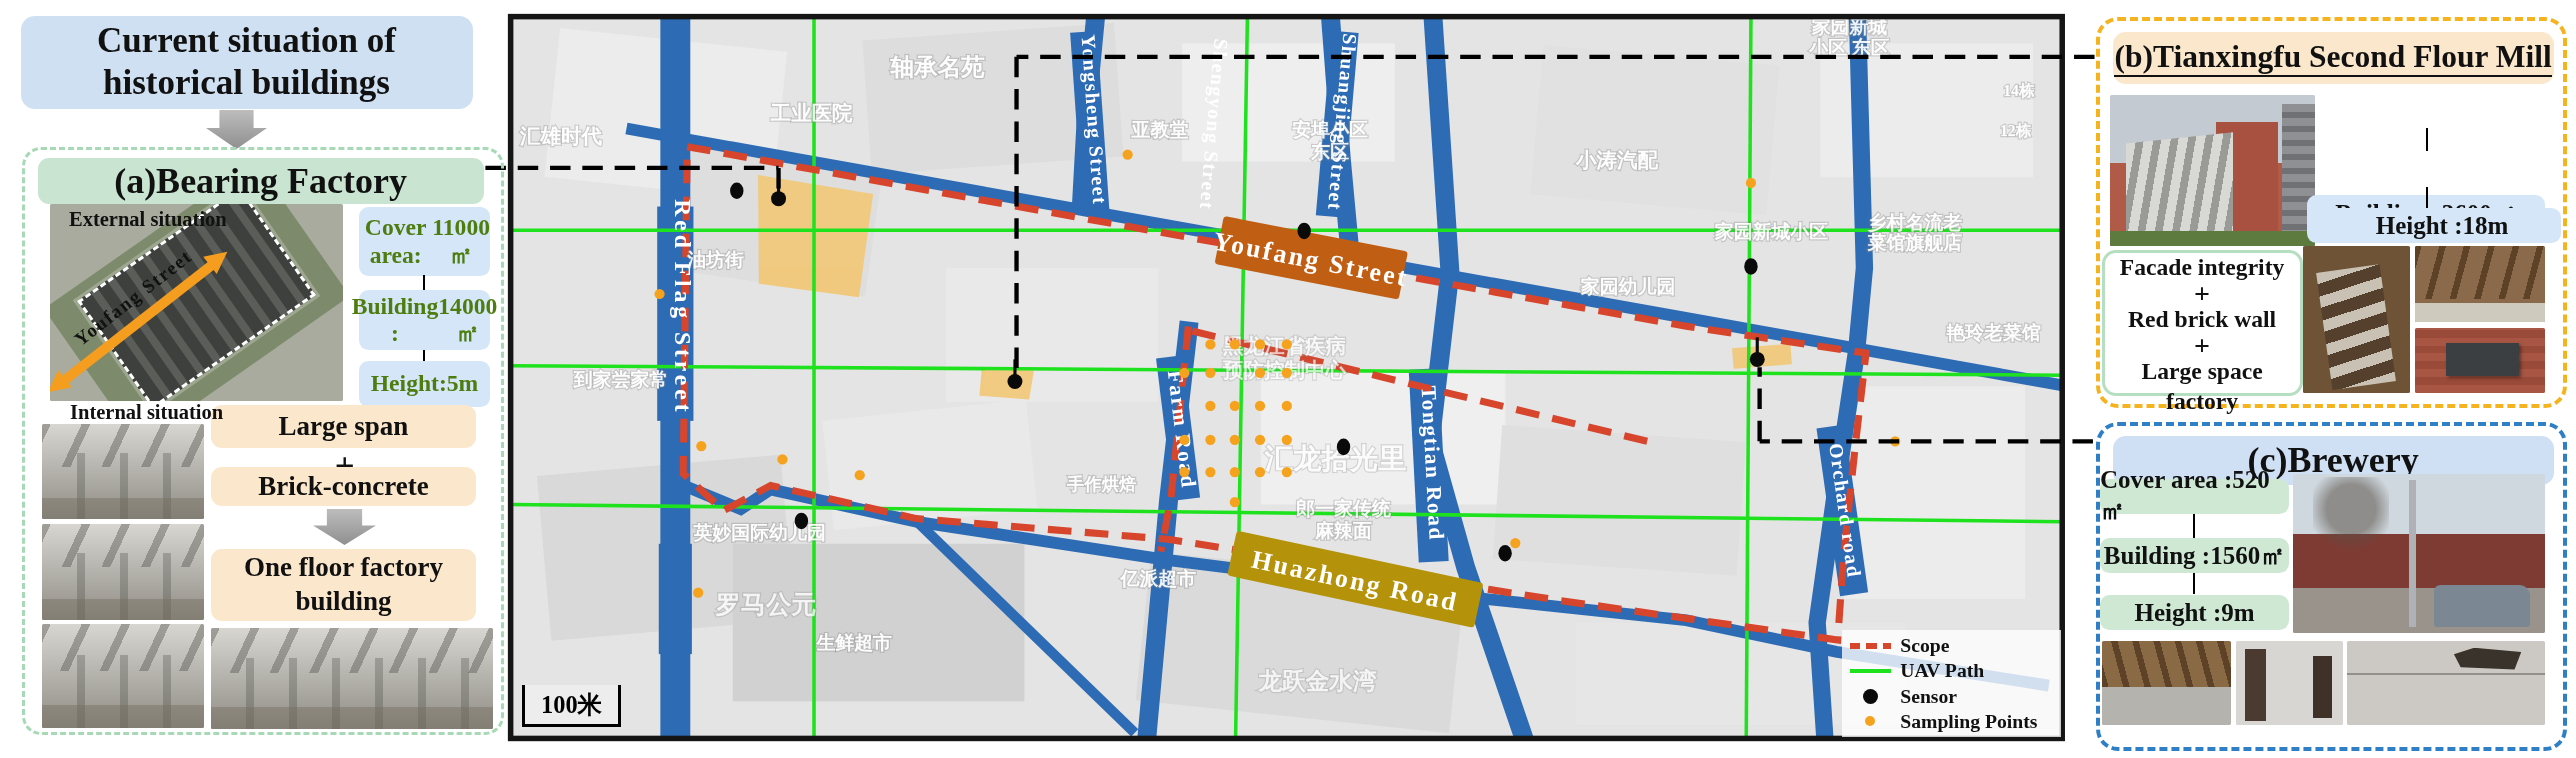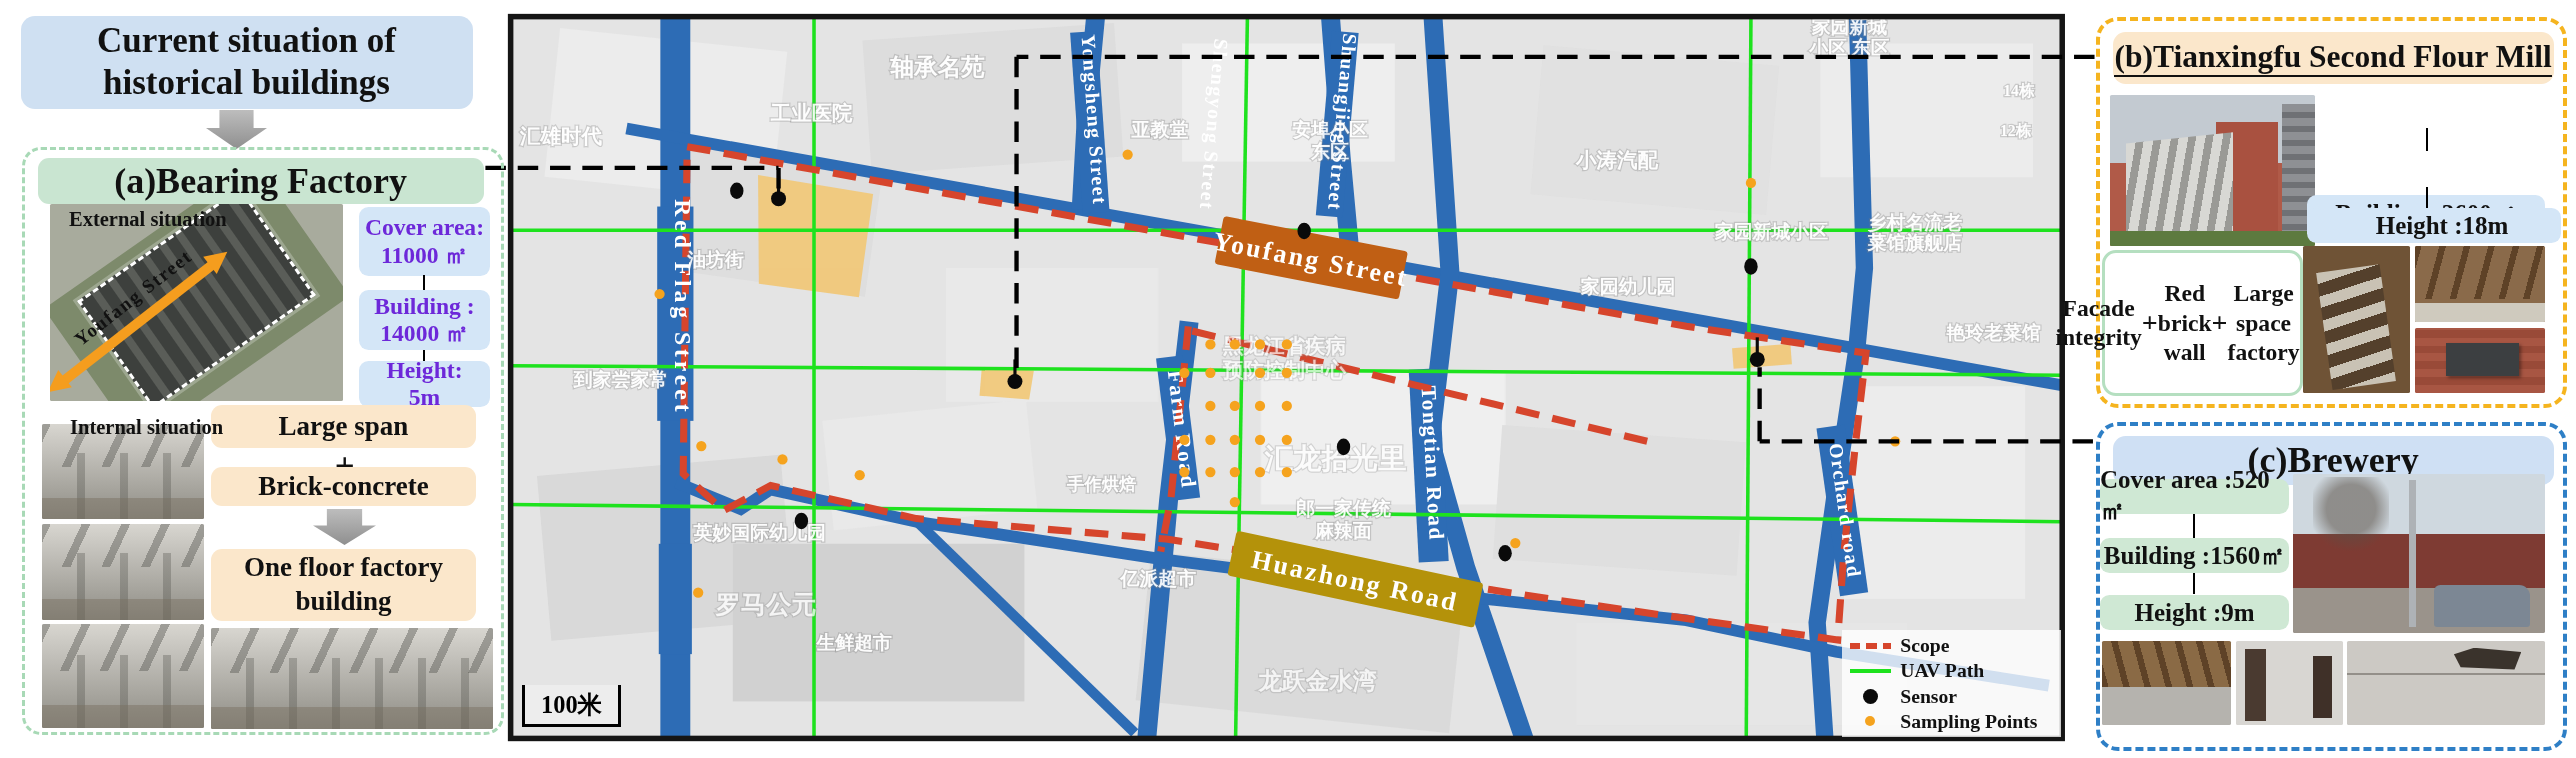--- a/index.html
+++ b/index.html
@@ -11,22 +11,22 @@
   
   .title-box{left:20.5px;top:15.8px;width:452px;height:93px;background:#cfe0f2;border-radius:14px;
              display:flex;align-items:center;justify-content:center;text-align:center;
              font-size:35px;font-weight:bold;color:#111;line-height:1.2;padding:0 15.8px;box-sizing:border-box;}
   .gray-arrow{background:linear-gradient(#bdbdbd,#8f8f8f);
               clip-path:polygon(22% 0,78% 0,78% 46%,100% 46%,50% 100%,0 46%,22% 46%);}
   #panel-a{left:22px;top:147px;width:482px;height:588px;border:3.9px dashed #a8d9b6;border-radius:19px;box-sizing:border-box;}
   .a-header{left:12.6px;top:7.9px;width:446px;height:46px;background:#c9e5d1;border-radius:11px;
             display:flex;align-items:center;justify-content:center;font-size:36px;font-weight:bold;color:#111;}
   .small-cap{font-size:20.5px;font-weight:bold;color:#111;z-index:3;}
-  .stat-blue{background:#d4e6f7;border-radius:9.5px;display:flex;flex-direction:column;align-items:center;
-             justify-content:center;font-size:23.6px;font-weight:bold;color:#6d28d9;line-height:1.15;text-align:center;}
+  .stat-blue{background:#d4e6f7;border-radius:9.5px;display:flex;flex-direction:row;align-items:center;
+             justify-content:center;font-size:23.6px;font-weight:bold;color:#4d7c0f;line-height:1.15;text-align:center;}
   .vline{background:#000;width:2.4px;}
   .peach{background:#fbe7cb;border-radius:11px;display:flex;align-items:center;justify-content:center;
          font-size:27px;font-weight:bold;color:#111;text-align:center;line-height:1.25;}
   .plus{font-size:35px;font-weight:bold;color:#111;text-align:center;line-height:1;}
   
   .ph{overflow:hidden;border-radius:1.6px;}
   .ph-int{background:linear-gradient(180deg,#d8d6d0 0%,#c2c0ba 30%,#a5a39c 70%,#8e8c85 100%);}
   .ph-int .beams{position:absolute;left:0;top:0;width:100%;height:45%;
       background:repeating-linear-gradient(115deg,rgba(90,90,85,.45) 0 7.9px,transparent 7.9px 36px);}
   .ph-int .cols{position:absolute;left:0;bottom:0;width:100%;height:70%;
@@ -41,22 +41,22 @@
   .aerial .oarrow:before{left:-20.5px;border-right:22px solid #f59d1e;}
   .aerial .oarrow:after{right:-20.5px;border-left:22px solid #f59d1e;}
   .aerial .alabel{position:absolute;left:4%;top:42%;transform:rotate(-38deg);font-size:19px;font-weight:bold;color:#111;letter-spacing:1.6px;}
   
   #panel-b{left:2096px;top:17.3px;width:471px;height:391px;border:4.7px dashed #f5b41f;border-radius:22px;box-sizing:border-box;}
   .b-header{left:12.6px;top:11px;width:441px;height:52px;background:#fbe7cb;border-radius:12.6px;
             display:flex;align-items:center;justify-content:center;font-size:31.5px;font-weight:bold;color:#111;}
   .b-header span{border-bottom:2.4px solid #111;}
   .stat-sm{font-size:25px;border-radius:9.5px;display:flex;align-items:center;justify-content:center;font-weight:bold;color:#111;}
   .blue-bg{background:#d4e6f7;} .green-bg{background:#cfe8d4;}
-  .facade-box{border:3.2px solid #b5dfc0;border-radius:14px;background:#fff;display:flex;flex-direction:row;
-              align-items:center;justify-content:flex-end;font-size:23.6px;font-weight:bold;color:#111;line-height:1.25;text-align:center;}
+  .facade-box{border:3.2px solid #b5dfc0;border-radius:14px;background:#fff;display:flex;flex-direction:column;
+              align-items:center;justify-content:flex-start;font-size:23.6px;font-weight:bold;color:#111;line-height:1.25;text-align:center;}
   .facade-box .fplus{font-size:28px;line-height:.8;}
   #panel-c{left:2096px;top:422px;width:471px;height:329px;border:4.7px dashed #2e7fc6;border-radius:22px;box-sizing:border-box;}
   .c-header{left:12.6px;top:9.5px;width:441px;height:49px;background:#cfe0f4;border-radius:12.6px;
             display:flex;align-items:center;justify-content:center;font-size:36px;font-weight:bold;color:#111;}
   
   .ph-flour{background:linear-gradient(#c3cad1 0 45%,#b05a48 45% 100%);}
   .ph-flour .silo{position:absolute;left:8%;top:28%;width:52%;height:68%;background:repeating-linear-gradient(100deg,#d8d8d4 0 9.5px,#9a9a96 9.5px 17.3px);transform:skewY(-6deg);}
   .ph-flour .brick{position:absolute;right:18%;top:18%;width:30%;height:78%;background:#a95140;}
   .ph-flour .tower{position:absolute;right:0;top:6%;width:16%;height:90%;background:repeating-linear-gradient(180deg,#8e9094 0 7.9px,#6f7175 7.9px 14px);}
   .ph-flour .grass{position:absolute;left:0;bottom:0;width:100%;height:10%;background:#5d7a3f;}
@@ -298,21 +298,21 @@
     <div class="abs vline" style="left:398px;top:125px;height:15px;"></div>
     <div class="abs stat-blue" style="left:334px;top:140px;width:131px;height:60px;">
       <span>Building :</span>
         <span>14000 ㎡</span>
     </div>
     <div class="abs vline" style="left:398px;top:200px;height:11px;"></div>
     <div class="abs stat-blue" style="left:334px;top:211px;width:131px;height:46px;">
       <span>Height:</span>
         <span>5m</span>
     </div>
-    <div class="abs small-cap" style="left:45px;top:251px;margin-top:15px;">Internal situation</div>
+    <div class="abs small-cap" style="left:45px;top:251px;">Internal situation</div>
     <div class="abs ph ph-int" style="left:17.3px;top:274px;width:162px;height:95px;">
       <div class="beams"></div>
         <div class="cols"></div>
         <div class="floor"></div>
       </div>
     <div class="abs ph ph-int" style="left:17.3px;top:374px;width:162px;height:96px;">
       <div class="beams"></div>
         <div class="cols"></div>
         <div class="floor"></div>
       </div>

